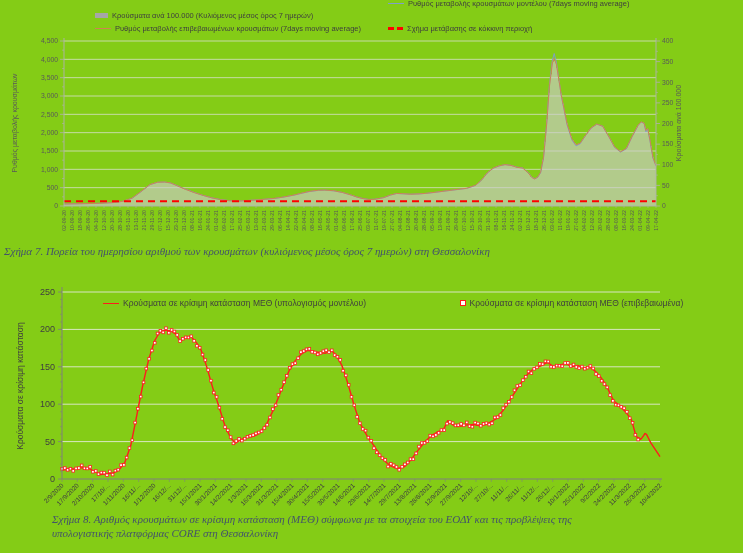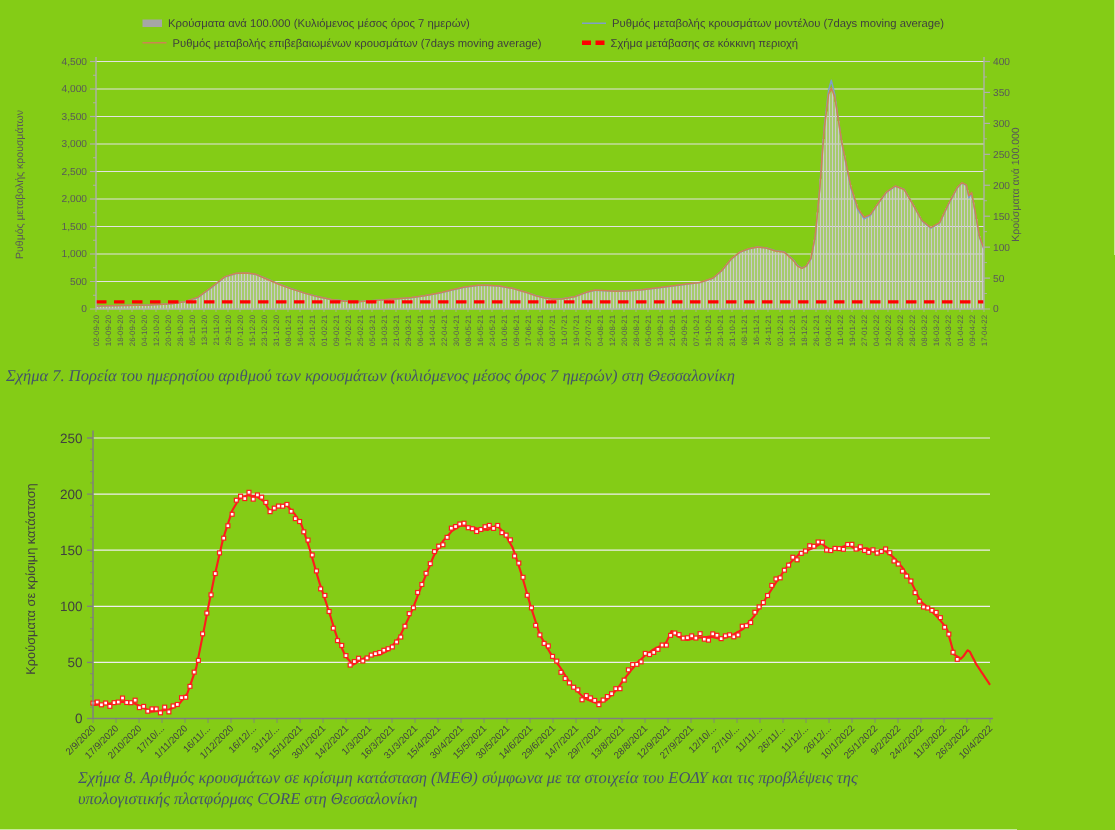--- a/index.html
+++ b/index.html
@@ -543,21 +543,21 @@
       <line x1="648" x2="648" y1="206" y2="208" stroke="#b0b0b0" stroke-width="0.5"></line>
       <text x="648" y="210" text-anchor="end" font-size="5.2" fill="#595959" transform="rotate(-90 648 210)" dy="1.8">09-04-22</text>
       <line x1="656" x2="656" y1="206" y2="208" stroke="#b0b0b0" stroke-width="0.5"></line>
       <text x="656" y="210" text-anchor="end" font-size="5.2" fill="#595959" transform="rotate(-90 656 210)" dy="1.8">17-04-22</text>
     </svg>
 
   <div class="legend-item" style="left:95px;top:12px;">
     <span class="sw-bars"></span>
     <span class="lbl">Κρούσματα ανά 100.000 (Κυλιόμενος μέσος όρος 7 ημερών)</span>
   </div>
-  <div class="legend-item" style="left:388px;top:12px;">
+  <div class="legend-item" style="left:388px;top:0;">
     <span class="sw-line"></span>
     <span class="lbl">Ρυθμός μεταβολής κρουσμάτων μοντέλου (7days moving average)</span>
   </div>
   <div class="legend-item" style="left:95px;top:25px;">
     <span class="sw-line orange"></span>
     <span class="lbl">Ρυθμός μεταβολής επιβεβαιωμένων κρουσμάτων (7days moving average)</span>
   </div>
   <div class="legend-item" style="left:388px;top:25px;">
     <span class="sw-reddash">
         <i></i>
@@ -893,20 +893,28 @@
       <line x1="614" x2="614" y1="479" y2="482" stroke="#7f7f7f" stroke-width="0.6"></line>
       <text x="616" y="486" text-anchor="end" font-size="6.4" fill="#404040" transform="rotate(-45 616 486)">24/2/2022</text>
       <line x1="629.3333333333334" x2="629.3333333333334" y1="479" y2="482" stroke="#7f7f7f" stroke-width="0.6"></line>
       <text x="631.3333333333334" y="486" text-anchor="end" font-size="6.4" fill="#404040" transform="rotate(-45 631.3333333333334 486)">11/3/2022</text>
       <line x1="644.6666666666666" x2="644.6666666666666" y1="479" y2="482" stroke="#7f7f7f" stroke-width="0.6"></line>
       <text x="646.6666666666666" y="486" text-anchor="end" font-size="6.4" fill="#404040" transform="rotate(-45 646.6666666666666 486)">26/3/2022</text>
       <line x1="660" x2="660" y1="479" y2="482" stroke="#7f7f7f" stroke-width="0.6"></line>
       <text x="662" y="486" text-anchor="end" font-size="6.4" fill="#404040" transform="rotate(-45 662 486)">10/4/2022</text>
     </svg>
 
+  <div class="legend-item legend8" style="left:103px;top:299px;">
+    <span class="sw-redline"></span>
+    <span class="lbl">Κρούσματα σε κρίσιμη κατάσταση ΜΕΘ (υπολογισμός μοντέλου)</span>
+  </div>
+  <div class="legend-item legend8" style="left:460px;top:299px;">
+    <span class="sw-sq"></span>
+    <span class="lbl">Κρούσματα σε κρίσιμη κατάσταση ΜΕΘ (επιβεβαιωμένα)</span>
+  </div>
 
   <div class="axis-title" style="left:20px;top:386px;font-size:8.5px;color:#404040;">Κρούσματα σε κρίσιμη κατάσταση</div>
 
   <div class="caption" style="top:513px;margin-left:48px;">
     <div>Σχήμα 8. Αριθμός κρουσμάτων σε κρίσιμη κατάσταση (ΜΕΘ) σύμφωνα με τα στοιχεία του ΕΟΔΥ και τις προβλέψεις της</div>
     <div>υπολογιστικής πλατφόρμας CORE στη Θεσσαλονίκη</div>
   </div>
 
 </div>
 

